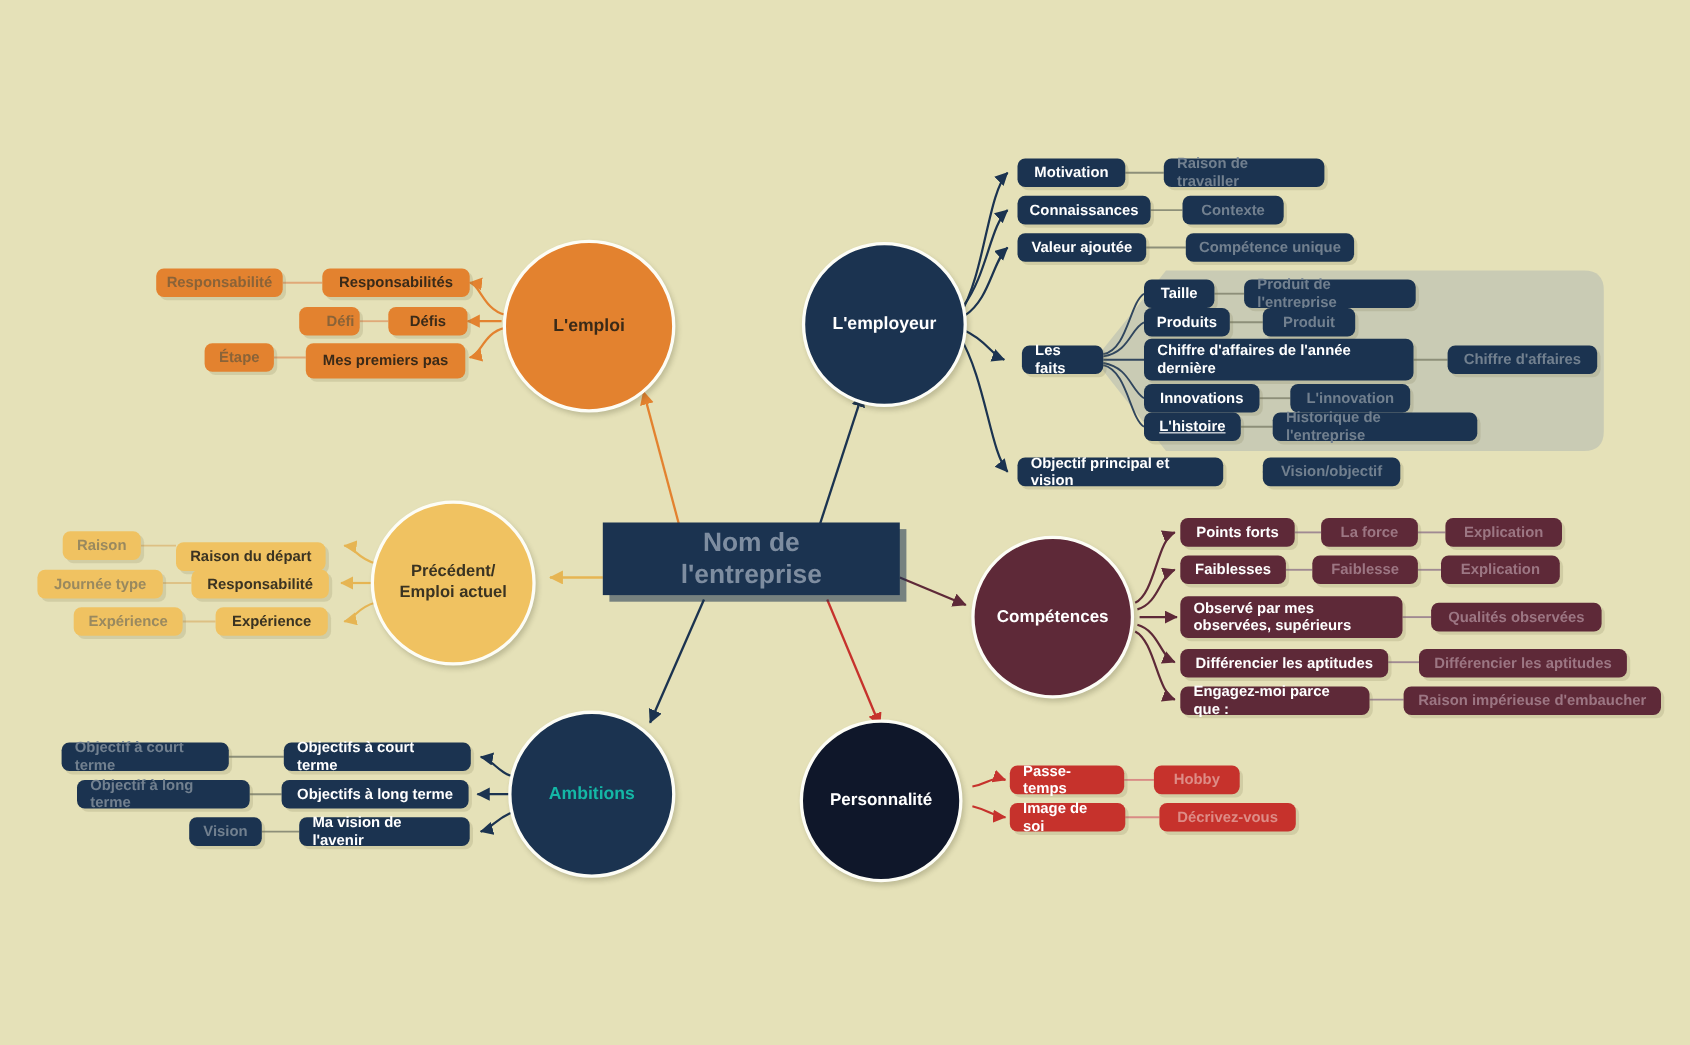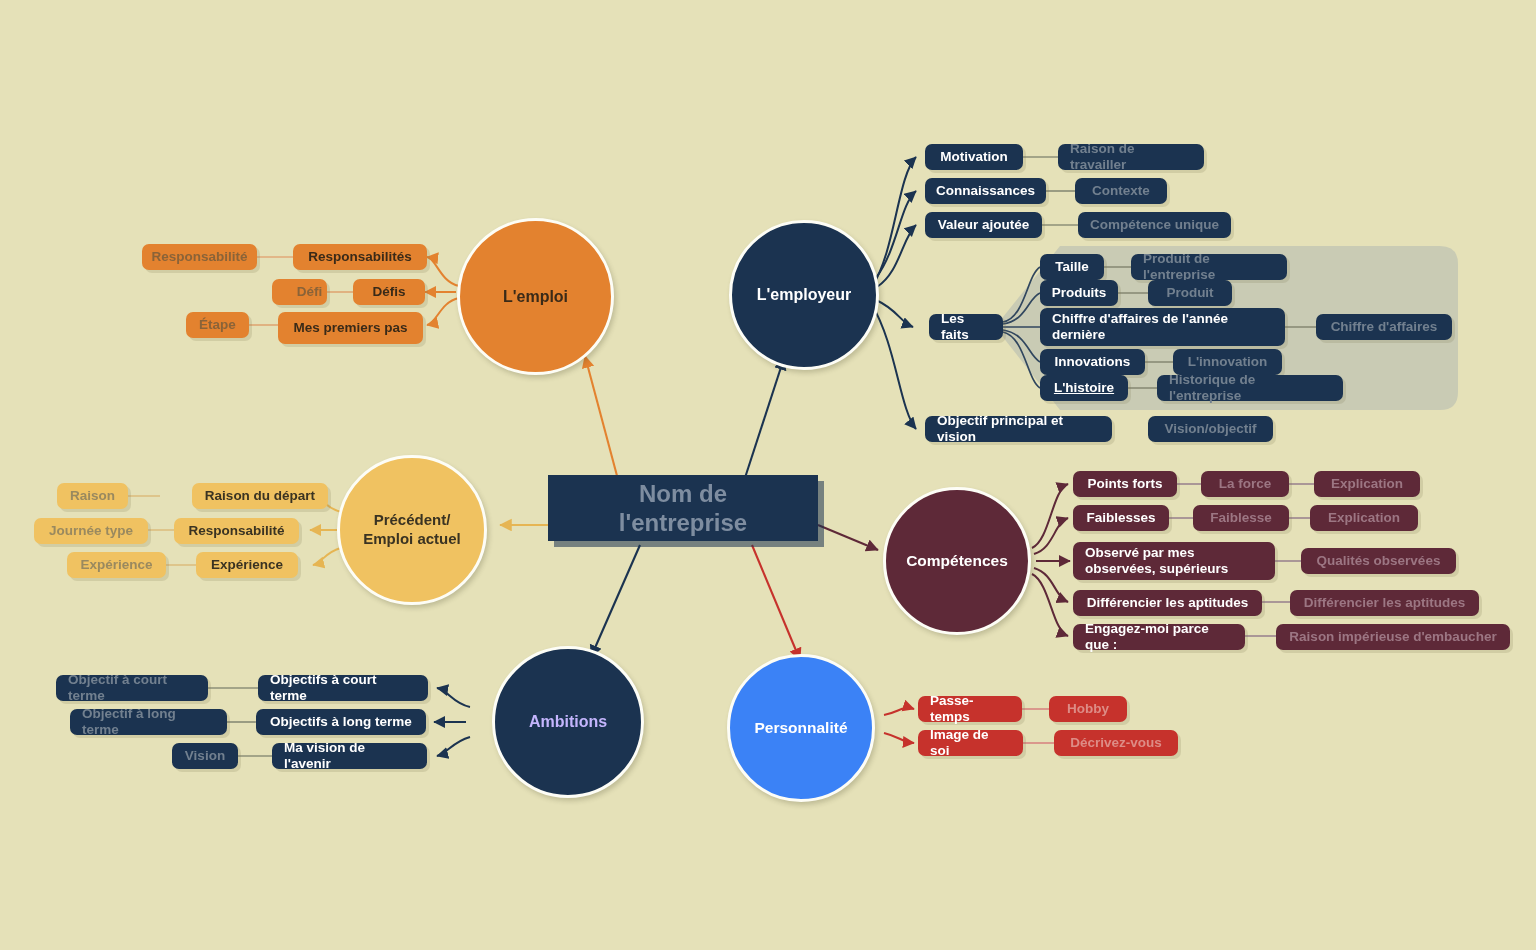--- a/index.html
+++ b/index.html
@@ -224,25 +224,25 @@
     <div class="center-node" style="left:548px; top:475px; width:270px; height:66px;">Nom de
 l'entreprise</div>
 
     <div class="hub" style="left:457px; top:218px; width:157px; height:157px; background:#e3822f; color:#3a2a18; font-size:16px;">L'emploi</div>
 
     <div class="hub" style="left:729px; top:220px; width:150px; height:150px; background:#1b3350; color:#ffffff; font-size:16px;">L'employeur</div>
 
     <div class="hub" style="left:337px; top:455px; width:150px; height:150px; background:#f0c261; color:#3a3322; font-size:15px;">Précédent/
 Emploi actuel</div>
 
-    <div class="hub" style="left:492px; top:646px; width:152px; height:152px; background:#1b3350; color:#c4b5fd; font-size:16px;">Ambitions</div>
+    <div class="hub" style="left:462px; top:646px; width:152px; height:152px; background:#1b3350; color:#14b8a6; font-size:16px;">Ambitions</div>
 
     <div class="hub" style="left:883px; top:487px; width:148px; height:148px; background:#5e2938; color:#ffffff; font-size:15.5px;">Compétences</div>
 
-    <div class="hub" style="left:727px; top:654px; width:148px; height:148px; background:#3b82f6; color:#ffffff; font-size:15.5px;">Personnalité</div>
+    <div class="hub" style="left:727px; top:654px; width:148px; height:148px; background:#0f172a; color:#ffffff; font-size:15.5px;">Personnalité</div>
 
     <div class="pill lvl1 t-navy shadow" style="left:925px; top:144px; width:98px; height:26px;">Motivation</div>
     <div class="pill lvl2 t-navy shadow" style="left:1058px; top:144px; width:146px; height:26px;">Raison de travailler</div>
 
     <div class="pill lvl1 t-navy shadow" style="left:925px; top:178px; width:121px; height:26px;">Connaissances</div>
     <div class="pill lvl2 t-navy shadow" style="left:1075px; top:178px; width:92px; height:26px;">Contexte</div>
 
     <div class="pill lvl1 t-navy shadow" style="left:925px; top:212px; width:117px; height:26px;">Valeur ajoutée</div>
     <div class="pill lvl2 t-navy shadow" style="left:1078px; top:212px; width:153px; height:26px;">Compétence unique</div>
 
@@ -269,21 +269,21 @@
     <div class="pill lvl2 t-orange shadow" style="left:142px; top:244px; width:115px; height:26px;">Responsabilité</div>
     <div class="pill lvl1 t-orange shadow" style="left:293px; top:244px; width:134px; height:26px;">Responsabilités</div>
 
     <div class="pill lvl2 t-orange shadow" style="left:272px; top:279px; width:55px; height:26px;padding-left:32px;">Défi</div>
     <div class="pill lvl1 t-orange shadow" style="left:353px; top:279px; width:72px; height:26px;">Défis</div>
 
     <div class="pill lvl2 t-orange shadow" style="left:186px; top:312px; width:63px; height:26px;">Étape</div>
     <div class="pill lvl1 t-orange shadow" style="left:278px; top:312px; width:145px; height:32px;">Mes premiers pas</div>
 
     <div class="pill lvl2 t-amber shadow" style="left:57px; top:483px; width:71px; height:26px;">Raison</div>
-    <div class="pill lvl1 t-amber shadow" style="left:160px; top:483px; width:136px; height:26px;margin-left:32px;">Raison du départ</div>
+    <div class="pill lvl1 t-amber shadow" style="left:160px; top:493px; width:136px; height:26px;">Raison du départ</div>
 
     <div class="pill lvl2 t-amber shadow" style="left:34px; top:518px; width:114px; height:26px;">Journée type</div>
     <div class="pill lvl1 t-amber shadow" style="left:174px; top:518px; width:125px; height:26px;">Responsabilité</div>
 
     <div class="pill lvl2 t-amber shadow" style="left:67px; top:552px; width:99px; height:26px;">Expérience</div>
     <div class="pill lvl1 t-amber shadow" style="left:196px; top:552px; width:102px; height:26px;">Expérience</div>
 
     <div class="pill lvl2 t-navy shadow" style="left:56px; top:675px; width:152px; height:26px;">Objectif à court terme</div>
     <div class="pill lvl1 t-navy shadow" style="left:258px; top:675px; width:170px; height:26px;">Objectifs à court terme</div>
 

